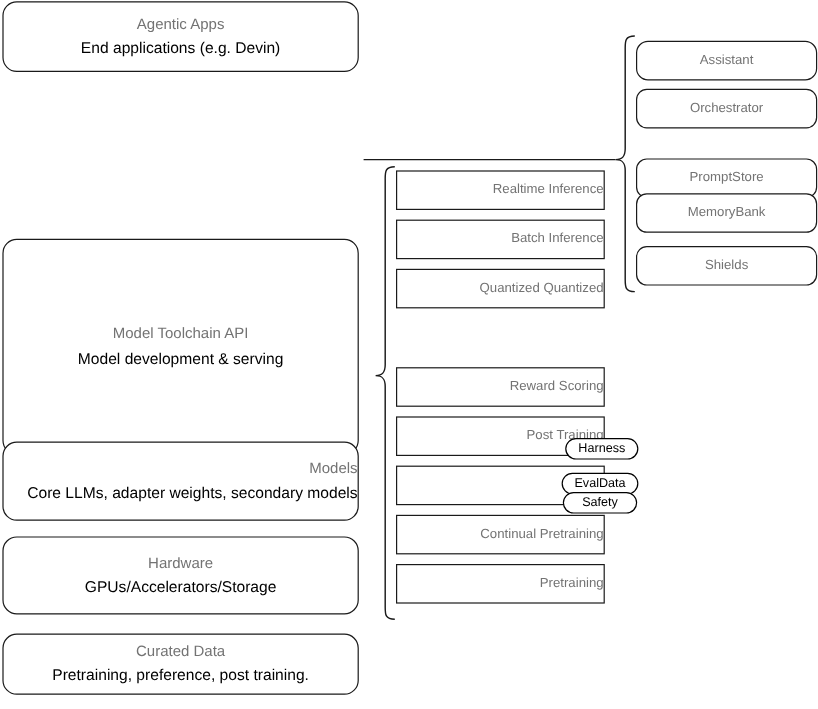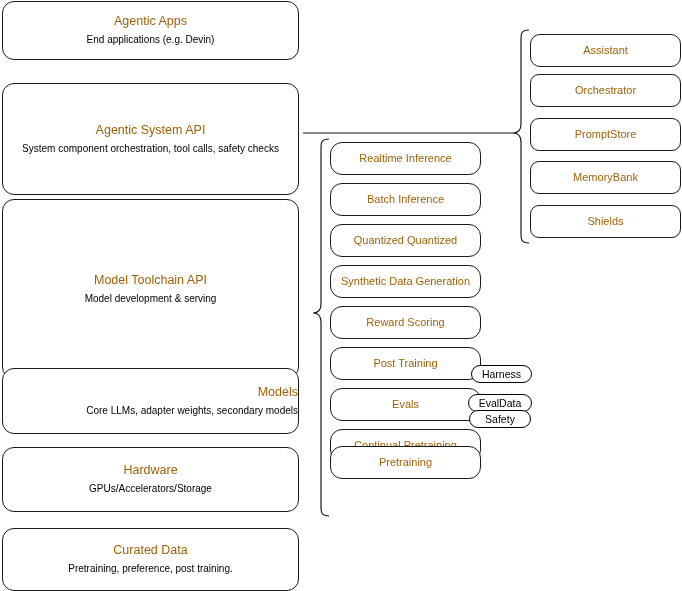--- a/index.html
+++ b/index.html
@@ -17,29 +17,29 @@
     border:1px solid #1a1a1a;
     border-radius:12px;
     background:#ffffff;
     display:flex;
     flex-direction:column;
     align-items:center;
     justify-content:center;
     text-align:center;
     line-height:1.25;
   }
-  .box .title{font-size:12.5px;color:#a16207;}
-  .box .sub{font-size:10px;color:#000;margin-top:4px;}
+  .box .title{font-size:12.5px;color:#737373;}
+  .box .sub{font-size:13px;color:#000;margin-top:4px;}
 
   
   .layer{left:2px;width:297px;}
   .layer .title{font-size:12.5px;}
 
   
-  .mid{left:330px;width:151px;height:33px;border-radius:12px;}
+  .mid{left:330px;width:174px;height:33px;border-radius:0;align-items:flex-end;}
   .mid .title{font-size:11px;}
 
   
   .right{left:530px;width:151px;height:33px;border-radius:9px;}
   .right .title{font-size:11px;}
 
   
   .pill{
     position:absolute;box-sizing:border-box;
     border:1.4px solid #000;border-radius:999px;background:#fff;
@@ -68,90 +68,83 @@
              L 321 304 C 321 310 319 313 313 313
              C 319 313 321 316 321 322
              L 321 506 C 321 512 321 516 329 516" fill="none" stroke="#1a1a1a" stroke-width="1.2"></path>
   </svg>
 
   <div class="box layer" style="top:1px;height:59px;">
     <div class="title">Agentic Apps</div>
     <div class="sub">End applications (e.g. Devin)</div>
   </div>
 
-  <div class="box layer" style="top:83px;height:112px;">
-    <div class="title">Agentic System API</div>
-    <div class="sub">System component orchestration, tool calls, safety checks</div>
-  </div>
 
   <div class="box layer" style="top:199px;height:180px;">
     <div class="title">Model Toolchain API</div>
     <div class="sub">Model development &amp; serving</div>
   </div>
 
   <div class="box layer" style="top:368px;height:66px;align-items:flex-end;">
     <div class="title">Models</div>
     <div class="sub">Core LLMs, adapter weights, secondary models</div>
   </div>
 
   <div class="box layer" style="top:447px;height:65px;">
     <div class="title">Hardware</div>
     <div class="sub">GPUs/Accelerators/Storage</div>
   </div>
 
-  <div class="box layer" style="top:528px;height:63px;">
+  <div class="box layer" style="top:528px;height:51px;">
     <div class="title">Curated Data</div>
     <div class="sub">Pretraining, preference, post training.</div>
   </div>
 
   <div class="box mid" style="top:142px;">
     <div class="title">Realtime Inference</div>
   </div>
   <div class="box mid" style="top:183px;">
     <div class="title">Batch Inference</div>
   </div>
   <div class="box mid" style="top:224px;">
     <div class="title">Quantized Quantized</div>
   </div>
-  <div class="box mid" style="top:265px;">
-    <div class="title">Synthetic Data Generation</div>
-  </div>
   <div class="box mid" style="top:306px;">
     <div class="title">Reward Scoring</div>
   </div>
   <div class="box mid" style="top:347px;">
     <div class="title">Post Training</div>
   </div>
   <div class="box mid" style="top:388px;">
     <div class="title">Evals</div>
   </div>
   <div class="box mid" style="top:429px;">
     <div class="title">Continual Pretraining</div>
   </div>
-  <div class="box mid" style="top:446px;">
+  <div class="box mid" style="top:470px;">
     <div class="title">Pretraining</div>
   </div>
 
   <div class="pill" style="left:471px;top:365px;width:61px;">
     <span>Harness</span>
   </div>
   <div class="pill" style="left:468px;top:394px;width:64px;">
     <span>EvalData</span>
   </div>
   <div class="pill" style="left:469px;top:410px;width:62px;">
     <span>Safety</span>
   </div>
 
   <div class="box right" style="top:34px;border-radius:10px;">
     <div class="title">Assistant</div>
   </div>
   <div class="box right" style="top:74px;">
     <div class="title">Orchestrator</div>
   </div>
-  <div class="box right" style="top:118px;align-items:center;">
+  <div class="box right" style="top:132px;align-items:center;">
     <div class="title">PromptStore</div>
   </div>
   <div class="box right" style="top:161px;">
     <div class="title">MemoryBank</div>
   </div>
   <div class="box right" style="top:205px;">
     <div class="title">Shields</div>
   </div>
 
 </div>

